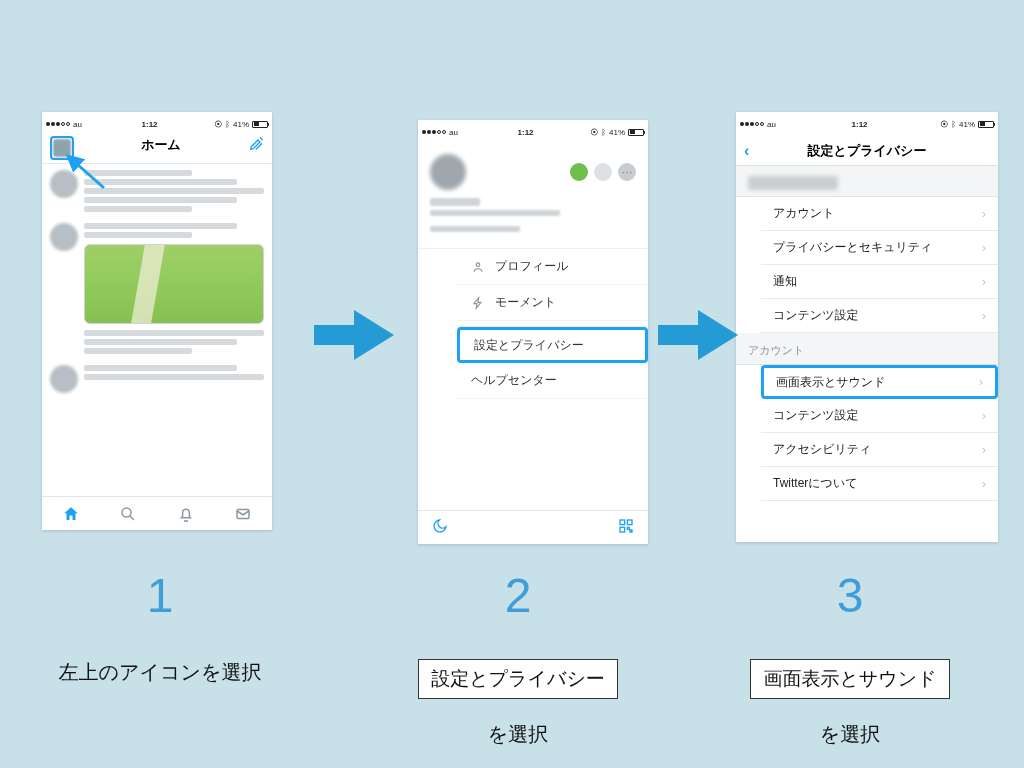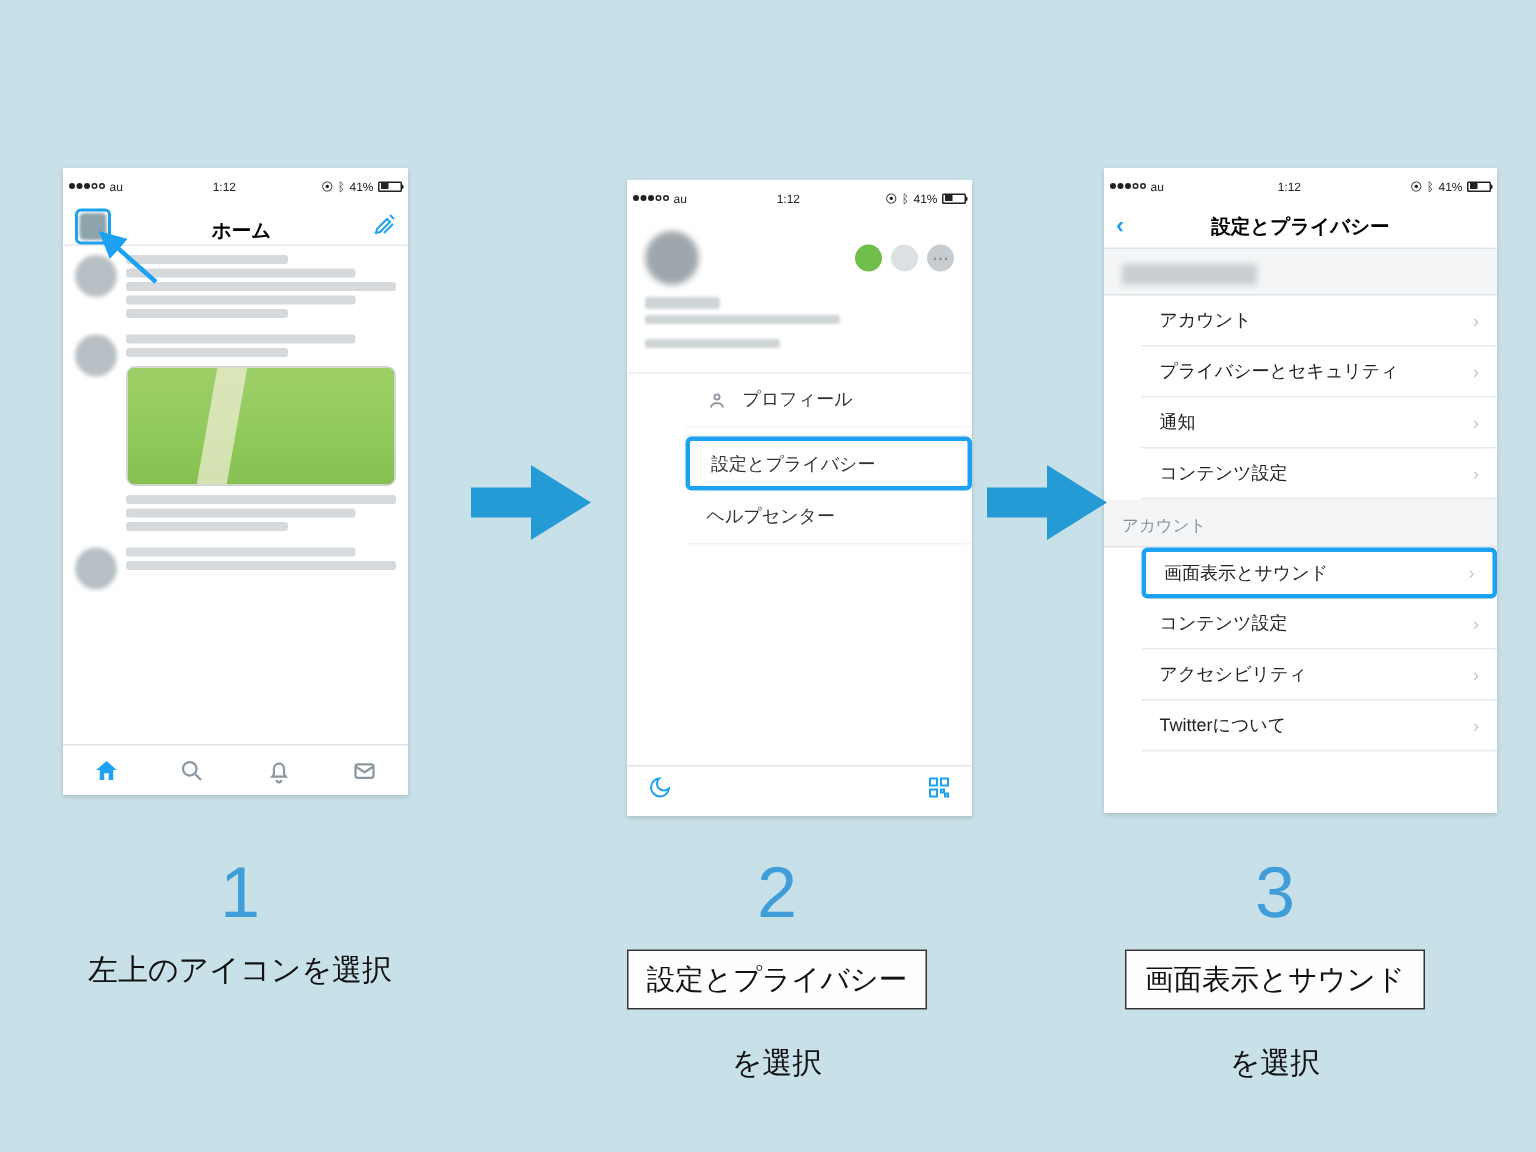--- a/index.html
+++ b/index.html
@@ -21,34 +21,34 @@
   .statusbar {
     height: 16px;
     display: flex;
     align-items: center;
     justify-content: space-between;
     font-size: 8px;
     color: #222;
     padding: 12px 4px;
   }
   .sb-left, .sb-right { display: flex; align-items: center; gap: 3px; }
-  .sb-center { font-weight: 400; }
+  .sb-center { font-weight: 700; }
   .dots { display: inline-flex; gap: 1px; }
   .dot { width: 4px; height: 4px; border-radius: 50%; background: #222; }
   .dot.empty { background: transparent; border: 0.5px solid #222; }
   .wifi { font-size: 9px; }
   .batt { width: 16px; height: 7px; border: 0.7px solid #222; border-radius: 1px; position: relative; }
   .batt::after { content:""; position:absolute; right:-2px; top:1.5px; width:1.5px; height:3px; background:#222; border-radius:0 1px 1px 0;}
   .batt .fill { position:absolute; left:0.5px; top:0.5px; bottom:0.5px; width:40%; background:#222; }
 
   
   #phone1 { left: 42px; top: 112px; height: 418px; }
   .nav1 {
     height: 28px;
-    display:flex; align-items:flex-end; justify-content:space-between;
+    display:flex; align-items:flex-start; justify-content:space-between;
     padding: 0 8px;
     border-bottom: 1px solid #e6e9eb;
   }
   .avatar-sq {
     width: 24px; height: 24px;
     border: 2px solid #1da1f2;
     border-radius: 4px;
     display:flex; align-items:center; justify-content:center;
   }
   .avatar-sq .inner { width:18px; height:18px; background:#8ea4ad; border-radius:3px; filter:blur(1px);}
@@ -166,21 +166,21 @@
     width:300px;
     text-align:center;
   }
   .step-num {
     font-size: 48px;
     color: #3f9dda;
     font-weight: 400;
     font-family: "Helvetica Neue", Arial, sans-serif;
   }
   .step-text {
-    margin-top: 10px;
+    margin-top: 36px;
     font-size: 20px;
     color: #111;
   }
   .boxed-label {
     display:inline-block;
     border:1px solid #333;
     padding: 6px 12px;
     font-size: 19px;
     background: #fefefe;
   }
@@ -348,20 +348,28 @@
   <div class="menu">
     <div class="menu-item">
       <span class="micon">
         <svg viewBox="0 0 24 24" fill="none" stroke="#8c959b" stroke-width="2">
             <circle cx="12" cy="8" r="3"></circle>
             <path d="M5 20c1-4 5-5 7-5s6 1 7 5"></path>
           </svg>
       </span>
       <span>プロフィール</span>
     </div>
+    <div class="menu-item">
+      <span class="micon">
+        <svg viewBox="0 0 24 24" fill="none" stroke="#8c959b" stroke-width="2">
+            <path d="M13 3L5 13h5l-1 8 8-10h-5l1-8z"></path>
+          </svg>
+      </span>
+      <span>モーメント</span>
+    </div>
     <div style="height:6px;border-bottom:1px solid #edf0f1"></div>
     <div class="menu-item noicon highlight">
       <span>設定とプライバシー</span>
     </div>
     <div class="menu-item noicon">
       <span>ヘルプセンター</span>
     </div>
   </div>
   <div class="footer2">
     <span>

